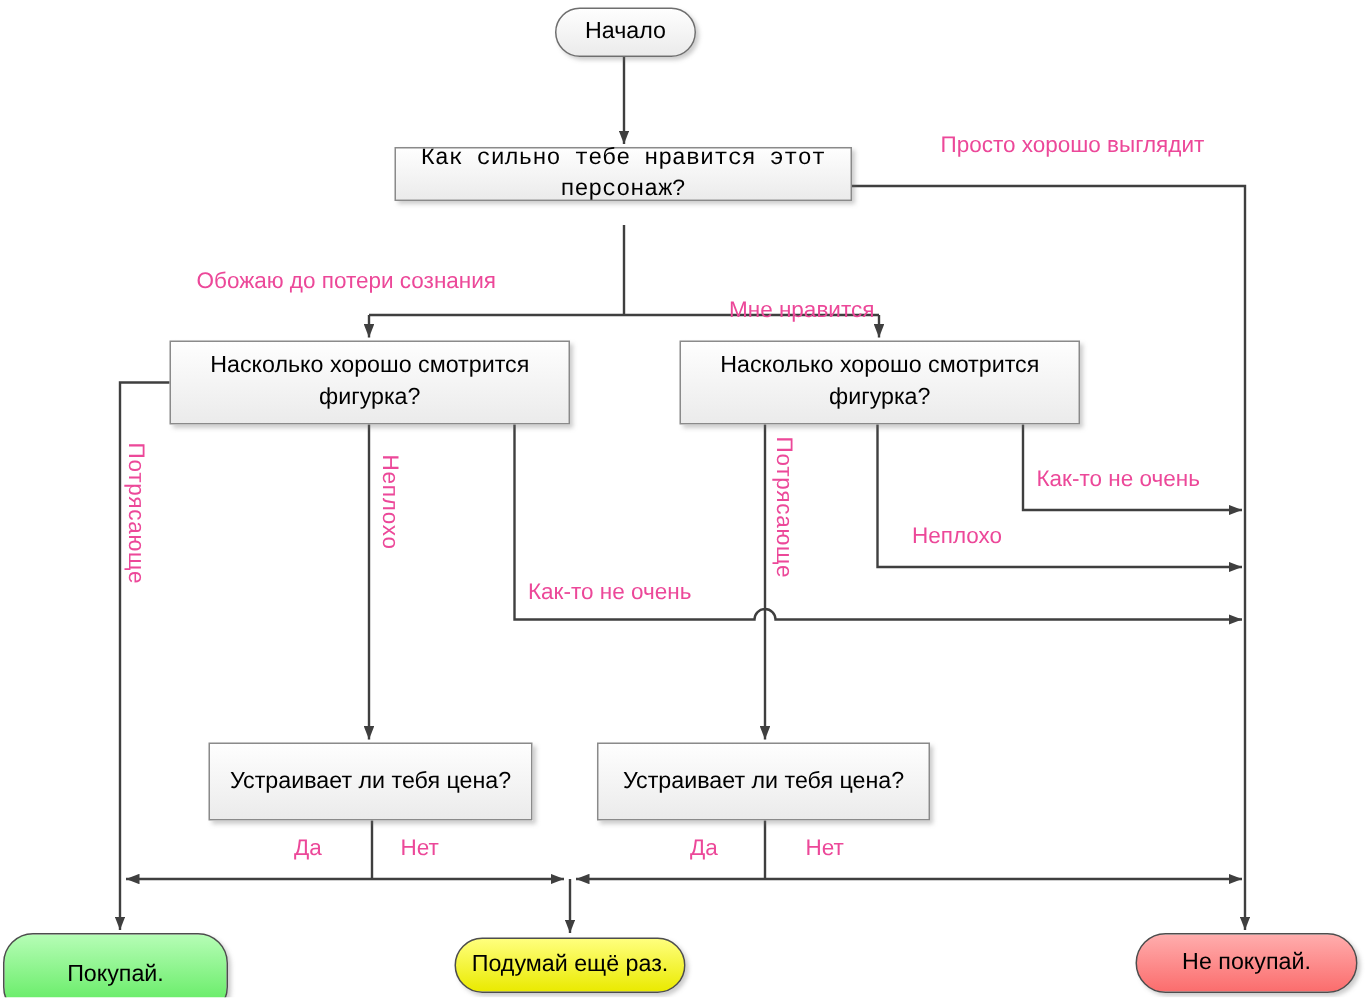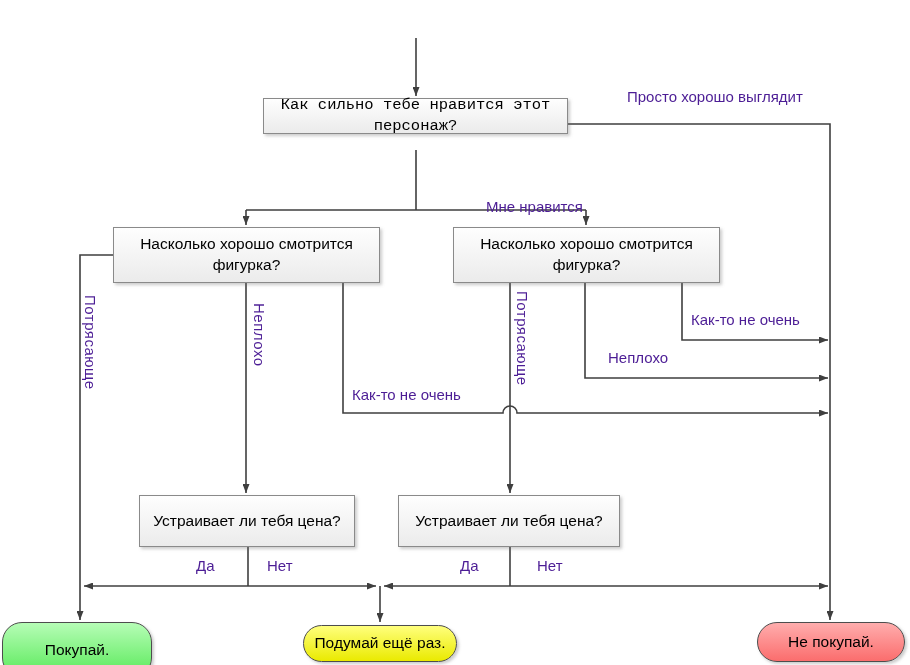--- a/index.html
+++ b/index.html
@@ -17,21 +17,21 @@
     background:linear-gradient(to bottom, var(--node-fill-top), var(--node-fill-bottom));
     box-shadow:2px 2px 3px rgba(110,110,110,.35);
     padding:2px 8px;
   }
   .node.start { border-radius:17px; border-color:var(--start-border); }
   .terminal { border-radius:20px; border-color:var(--terminal-border); font-size:15.5px; }
   .terminal.buy   { background:linear-gradient(to bottom, var(--buy-top), var(--buy-bottom)); }
   .terminal.think { background:linear-gradient(to bottom, var(--think-top), var(--think-bottom)); }
   .terminal.dont  { background:linear-gradient(to bottom, var(--dont-top), var(--dont-bottom)); }
 
-  .label { position:absolute; font-size:15px; white-space:nowrap; color:#4c1d95; }
+  .label { position:absolute; font-size:15px; white-space:nowrap; color:#ec4899; }
   .vlabel { writing-mode:vertical-rl; letter-spacing:0.5px; }
 </style>
 </head>
 <body>
 
 <div class="canvas">
 
   <svg class="edges" viewBox="0 0 910 665">
     <defs>
       <marker id="arrowhead" markerWidth="9" markerHeight="7" refX="9" refY="3.5" orient="auto" markerUnits="userSpaceOnUse">
@@ -51,38 +51,40 @@
     <path d="M682,283 L682,340 L828,340" marker-end="url(#arrowhead)"></path>
     <path d="M248,547 L248,586"></path>
     <path d="M248,586 L84,586" marker-end="url(#arrowhead)"></path>
     <path d="M248,586 L376,586" marker-end="url(#arrowhead)"></path>
     <path d="M510,547 L510,586"></path>
     <path d="M510,586 L384,586" marker-end="url(#arrowhead)"></path>
     <path d="M510,586 L828,586" marker-end="url(#arrowhead)"></path>
     <path d="M380,586 L380,622" marker-end="url(#arrowhead)"></path>
   </svg>
 
+  <div class="node start" style="left:370px;top:5px;width:94px;height:33px;">Начало</div>
 
   <div class="node" style="left:263px;top:98px;width:305px;height:36px;font-family:Liberation Mono, monospace;">Как сильно тебе нравится этот персонаж?</div>
 
   <div class="node" style="left:113px;top:227px;width:267px;height:56px;">Насколько хорошо смотрится фигурка?</div>
 
   <div class="node" style="left:453px;top:227px;width:267px;height:56px;">Насколько хорошо смотрится фигурка?</div>
 
   <div class="node" style="left:139px;top:495px;width:216px;height:52px;">Устраивает ли тебя цена?</div>
 
   <div class="node" style="left:398px;top:495px;width:222px;height:52px;">Устраивает ли тебя цена?</div>
 
   <div class="node terminal buy" style="left:2px;top:622px;width:150px;height:56px;">Покупай.</div>
 
   <div class="node terminal dont" style="left:757px;top:622px;width:148px;height:40px;">Не покупай.</div>
 
   <div class="node terminal think" style="left:303px;top:625px;width:154px;height:37px;">Подумай ещё раз.</div>
 
   <div class="label" style="left:627px;top:88px;">Просто хорошо выглядит</div>
+  <div class="label" style="left:131px;top:179px;">Обожаю до потери сознания</div>
   <div class="label" style="left:486px;top:179px;margin-top:19px;">Мне нравится</div>
   <div class="label vlabel" style="left:82px;top:295px;">Потрясающе</div>
   <div class="label vlabel" style="left:251px;top:303px;">Неплохо</div>
   <div class="label" style="left:352px;top:386px;">Как-то не очень</div>
   <div class="label vlabel" style="left:514px;top:291px;">Потрясающе</div>
   <div class="label" style="left:608px;top:349px;">Неплохо</div>
   <div class="label" style="left:691px;top:311px;">Как-то не очень</div>
   <div class="label" style="left:196px;top:557px;">Да</div>
   <div class="label" style="left:267px;top:557px;">Нет</div>
   <div class="label" style="left:460px;top:557px;">Да</div>

